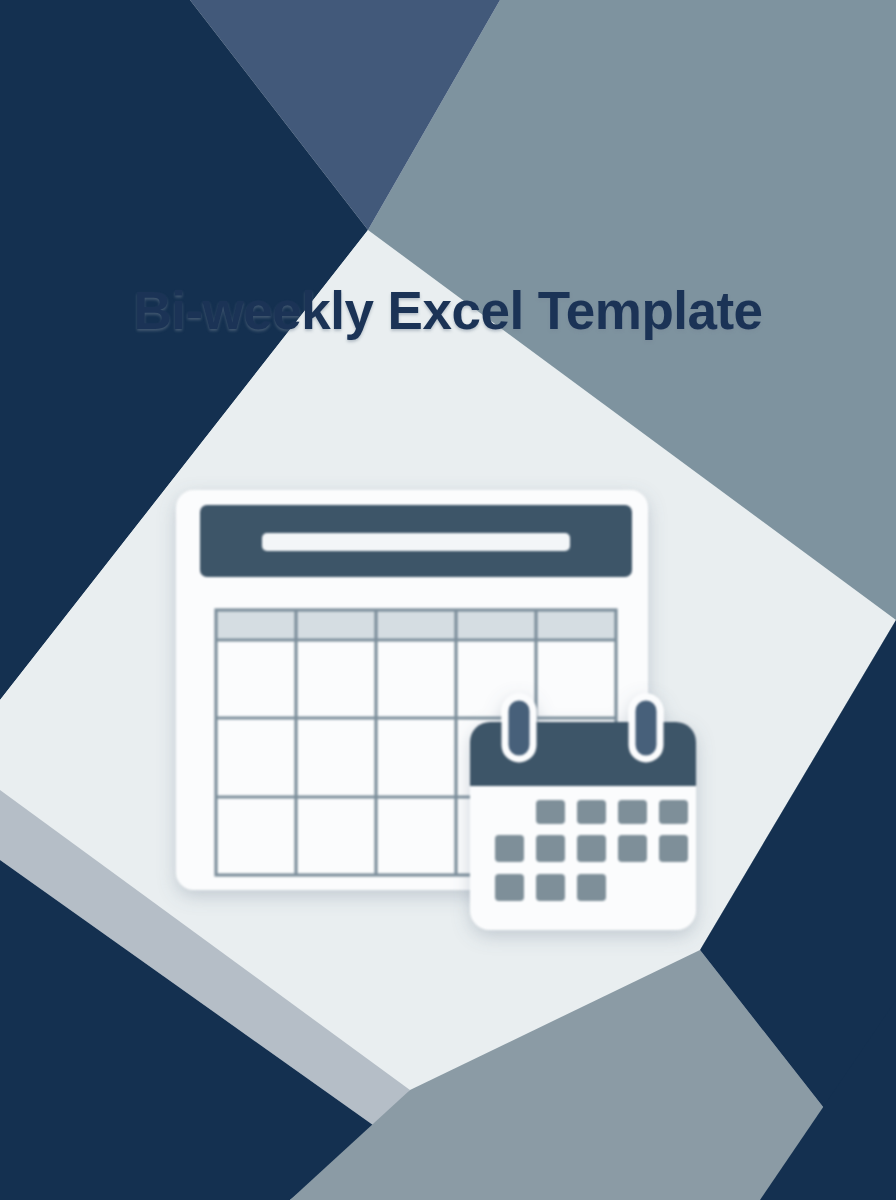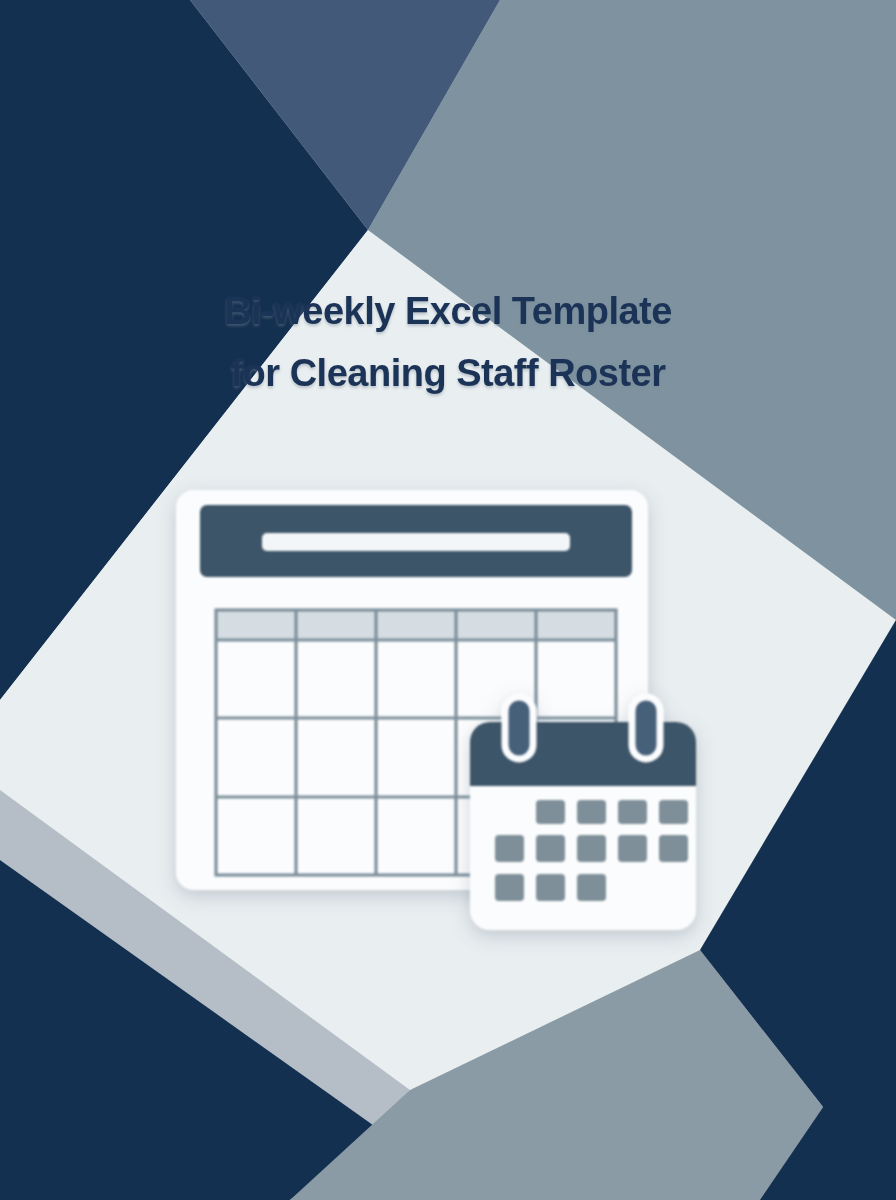--- a/index.html
+++ b/index.html
@@ -30,21 +30,21 @@
     left: 0;
     top: 280px;
     width: 896px;
     text-align: center;
     z-index: 5;
   }
   .title-line {
     display: block;
     font-family: "Liberation Sans", sans-serif;
     font-weight: bold;
-    font-size: 38px;
+    font-size: 53px;
     line-height: 62px;
     letter-spacing: -0.5px;
     color: #1b3356;
     text-shadow: 0 2px 3px rgba(120,135,150,0.45);
     white-space: nowrap;
   }
   #artwork {
     position: absolute;
     left: 0;
     top: 0;
@@ -84,21 +84,20 @@
     <polygon fill="#8b9ba5" points="410,1090 700,950 896,1200 290,1200"></polygon>
 
     <polygon fill="#143050" points="700,950 896,620 896,1200"></polygon>
 
     <polygon fill="#143050" points="760,1200 896,1000 896,1200"></polygon>
 
   </svg>
 
   <div id="title-block">
     <span class="title-line">Bi-weekly Excel Template</span>
-    <span class="title-line">for Cleaning Staff Roster</span>
   </div>
 
   <div id="artwork">
     <svg viewBox="0 0 896 1200" preserveAspectRatio="none">
 
       <defs>
         <filter id="soft-shadow" x="-30%" y="-30%" width="160%" height="160%">
           <feDropShadow dx="0" dy="6" stdDeviation="9" flood-color="#66788a" flood-opacity="0.30"></feDropShadow>
         </filter>
       </defs>

